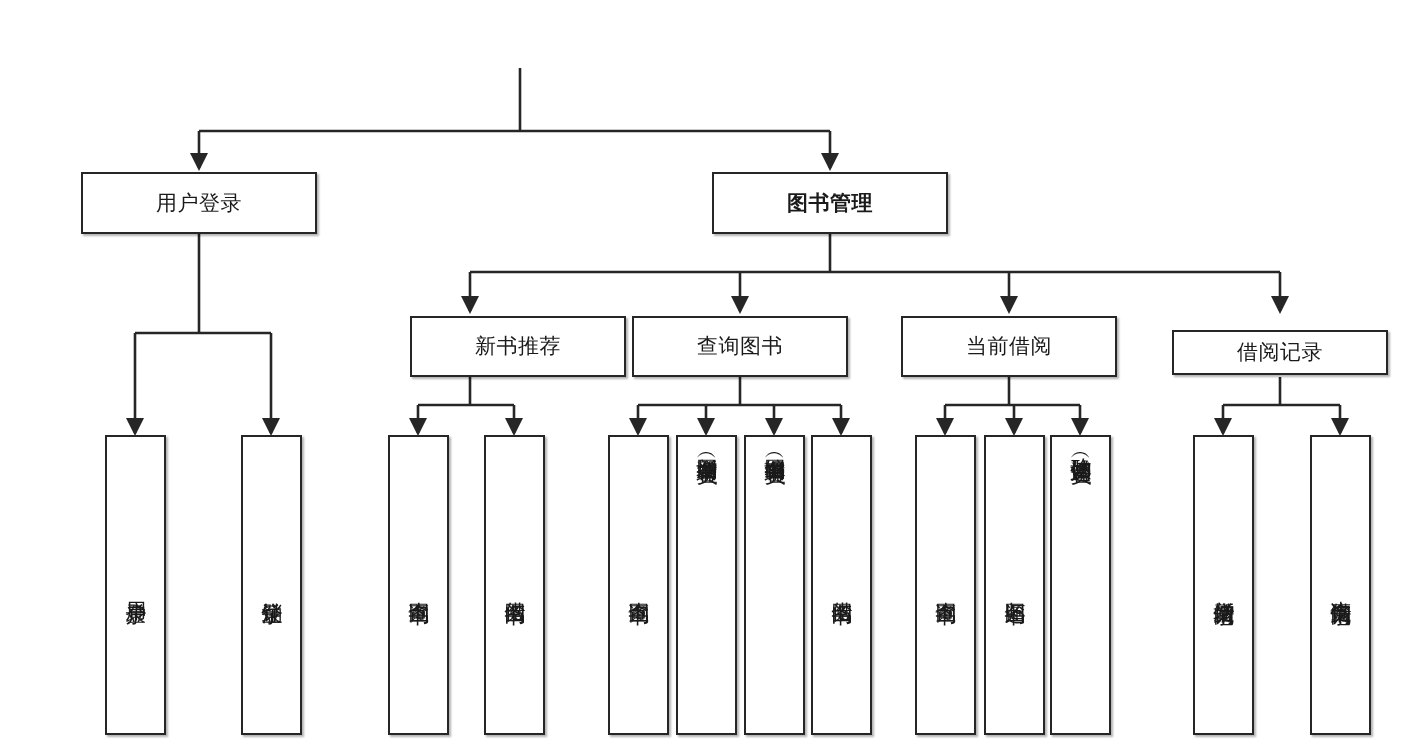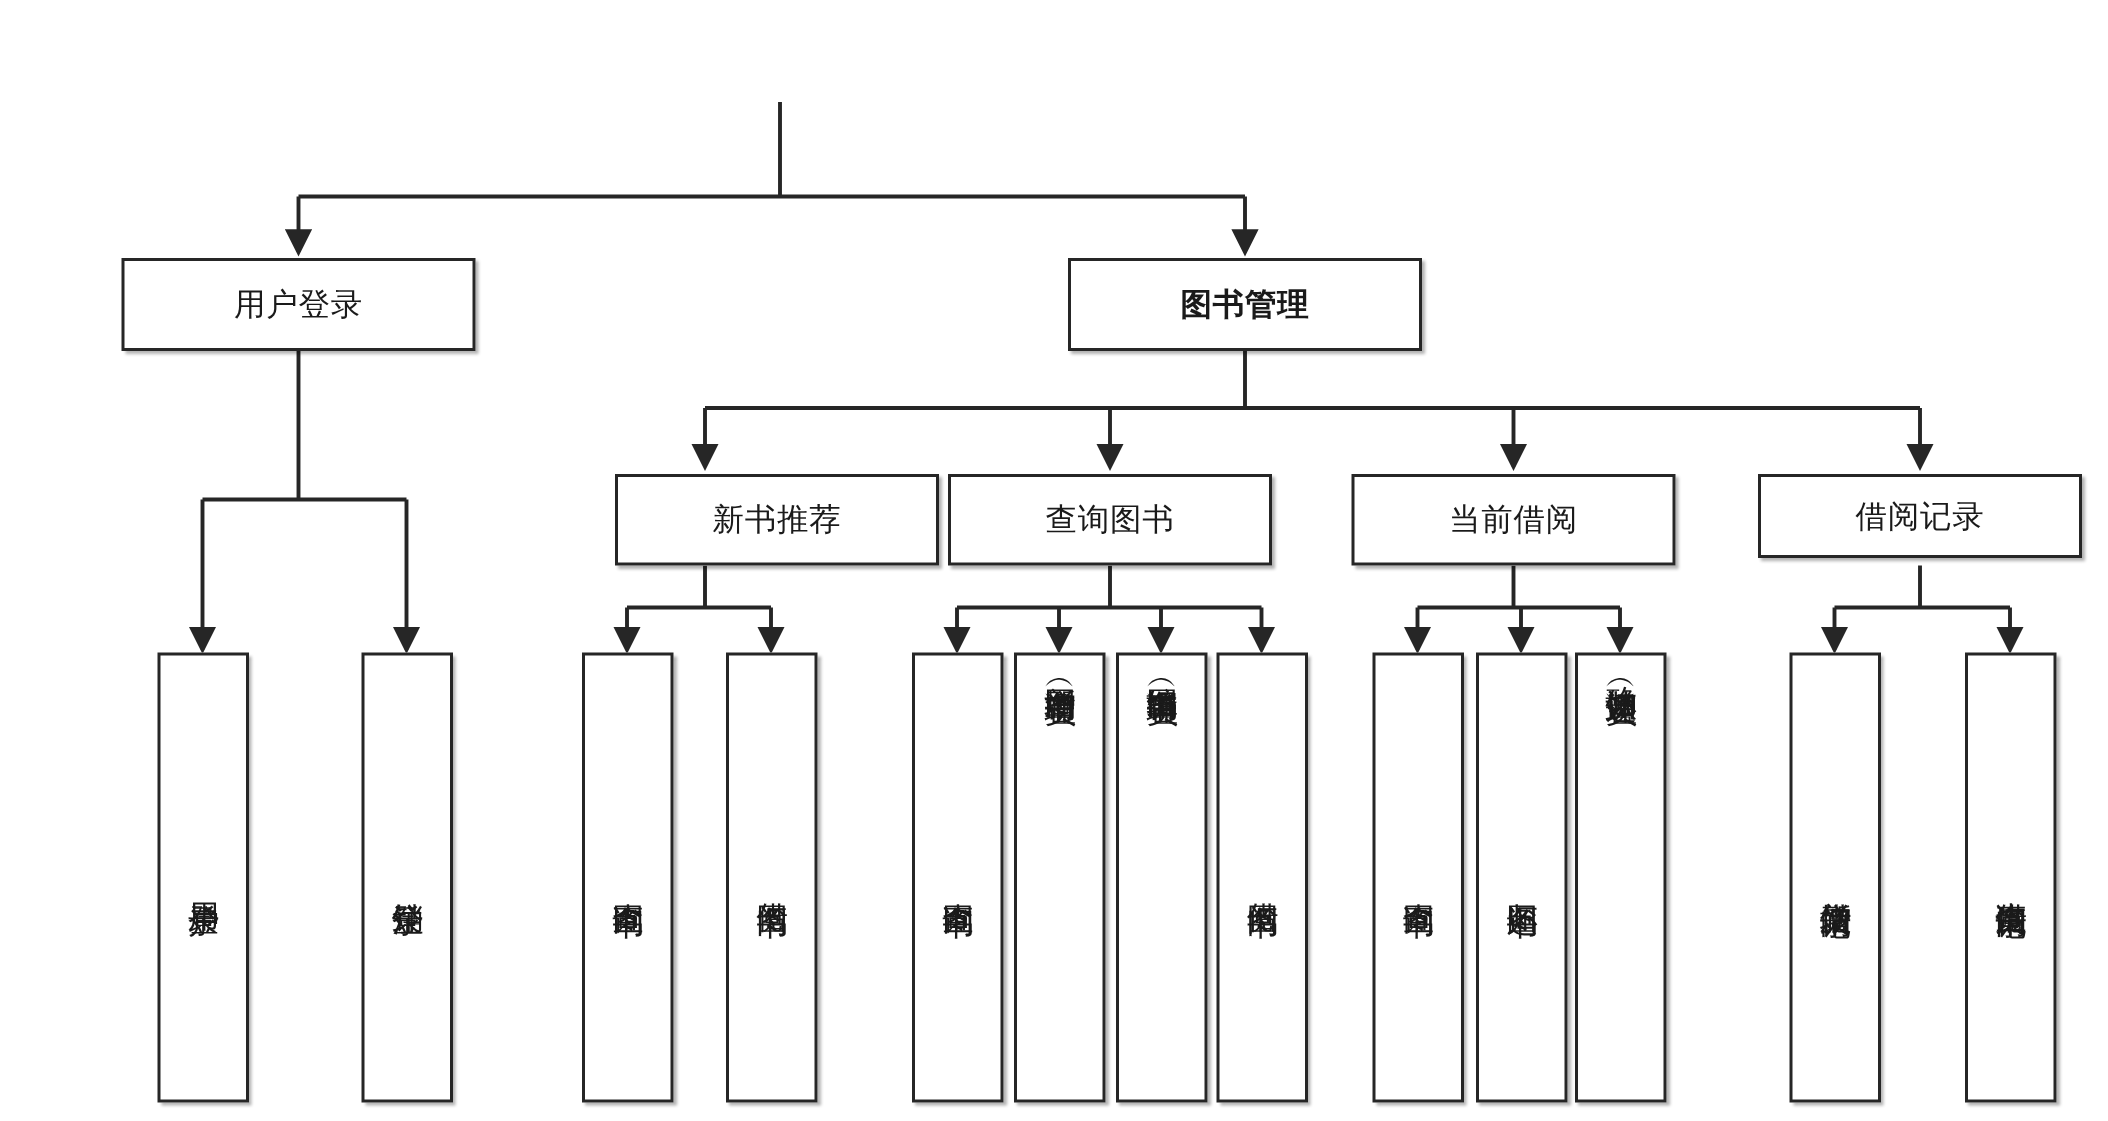--- a/index.html
+++ b/index.html
@@ -136,21 +136,21 @@
 
   <div class="node" style="left:362px; top:316px; width:216px; height:61px;margin-left:48px;">
     <span class="label">新书推荐</span>
   </div>
   <div class="node" style="left:632px; top:316px; width:216px; height:61px;">
     <span class="label">查询图书</span>
   </div>
   <div class="node" style="left:901px; top:316px; width:216px; height:61px;">
     <span class="label">当前借阅</span>
   </div>
-  <div class="node" style="left:1172px; top:316px; width:216px; height:56px;">
+  <div class="node" style="left:1172px; top:330px; width:216px; height:45px;">
     <span class="label">借阅记录</span>
   </div>
 
   <div class="node leaf center" style="left:105px; top:435px; width:61px; height:300px;">
     <span class="label">用户登录</span>
   </div>
   <div class="node leaf center" style="left:241px; top:435px; width:61px; height:300px;">
     <span class="label">注销登录</span>
   </div>
 

